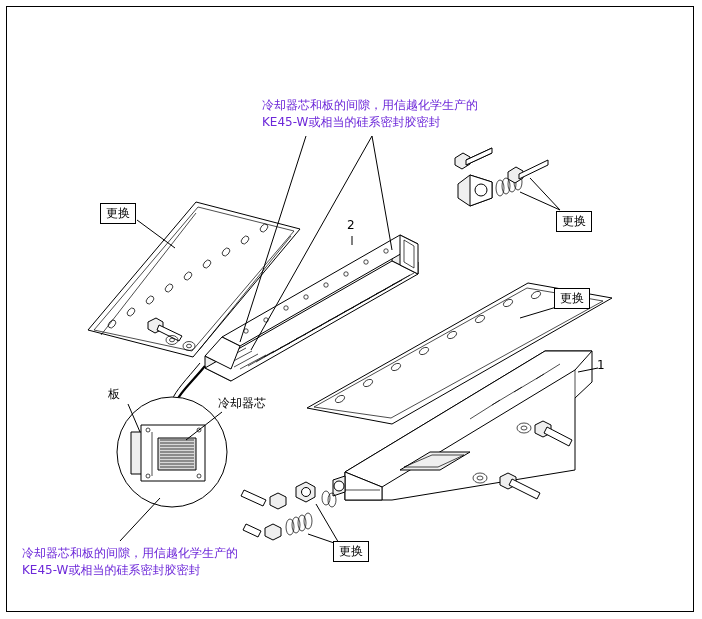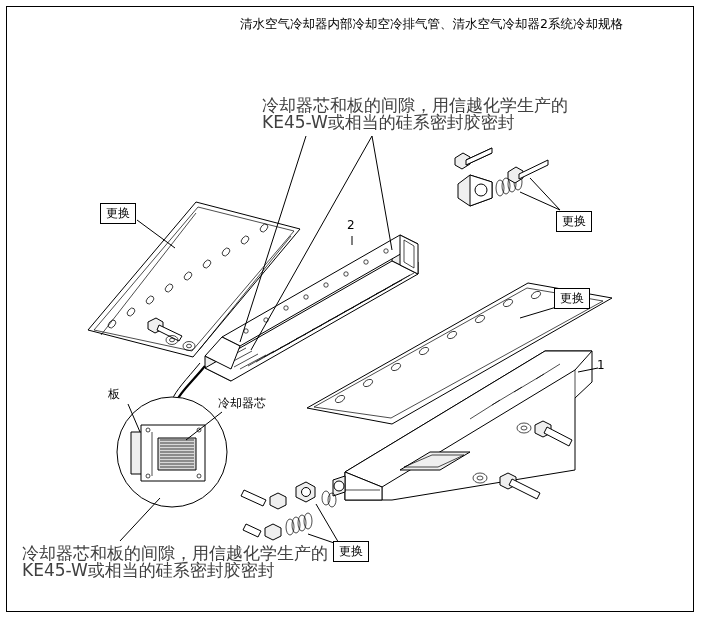--- a/index.html
+++ b/index.html
@@ -28,23 +28,23 @@
     position: absolute;
     left: 240px;
     top: 16px;
     font-size: 12.5px;
     color: #000;
     letter-spacing: 0px;
     white-space: nowrap;
   }
   .note {
     position: absolute;
-    font-size: 17px;
+    font-size: 12px;
     line-height: 17px;
-    color: #404040;
+    color: #6d28d9;
     white-space: nowrap;
   }
   .note-top { left: 262px; top: 97px; }
   .note-bottom { left: 22px; top: 545px; }
   .boxlabel {
     position: absolute;
     border: 1px solid #000;
     background: #fff;
     font-size: 12px;
     line-height: 14px;
@@ -73,21 +73,20 @@
   .thin { stroke: #000; stroke-width: 0.7; fill: none; }
   .fat { stroke: #000; stroke-width: 2.2; fill: none; }
 </style>
 </head>
 <body>
 
 <div id="page">
 
   <div class="frame"></div>
 
-  <div class="title">清水空气冷却器内部冷却空冷排气管、清水空气冷却器2系统冷却规格</div>
 
   <svg class="art" viewBox="0 0 702 619">
 
     <g>
       <path class="part" d="M88 330 L196 202 L300 229 L193 357 Z"></path>
       <path class="thin" d="M94 330 L198 207 L294 231 L192 351 Z"></path>
       <g class="thin">
         <ellipse cx="112" cy="324" rx="4.5" ry="3" transform="rotate(-48 112 324)"></ellipse>
         <ellipse cx="131" cy="312" rx="4.5" ry="3" transform="rotate(-48 131 312)"></ellipse>
         <ellipse cx="150" cy="300" rx="4.5" ry="3" transform="rotate(-48 150 300)"></ellipse>

